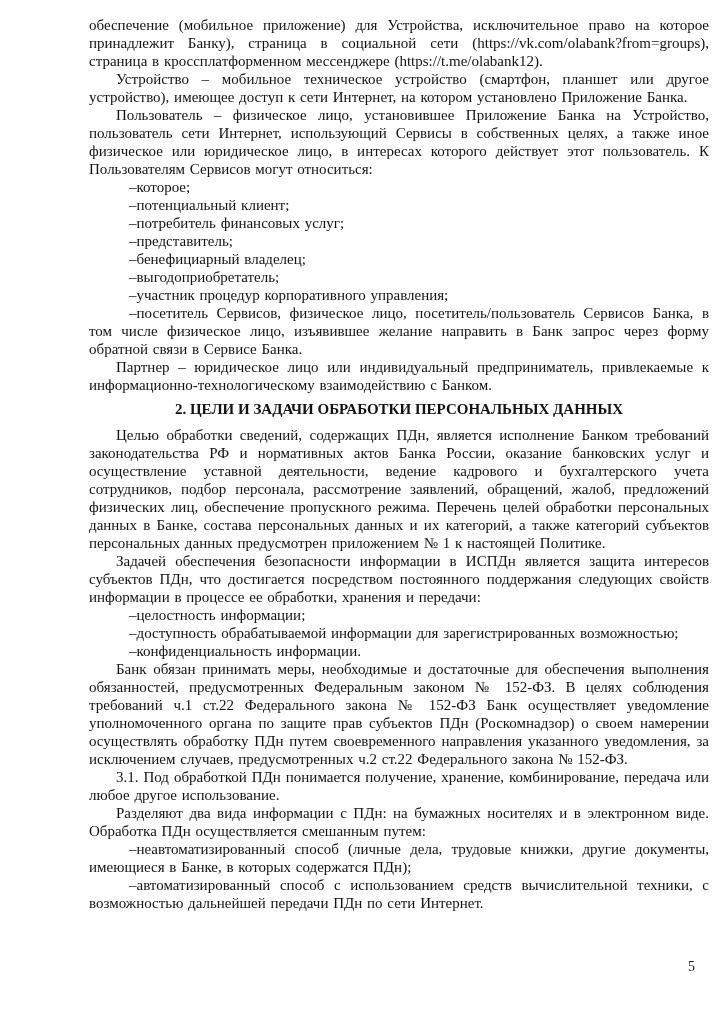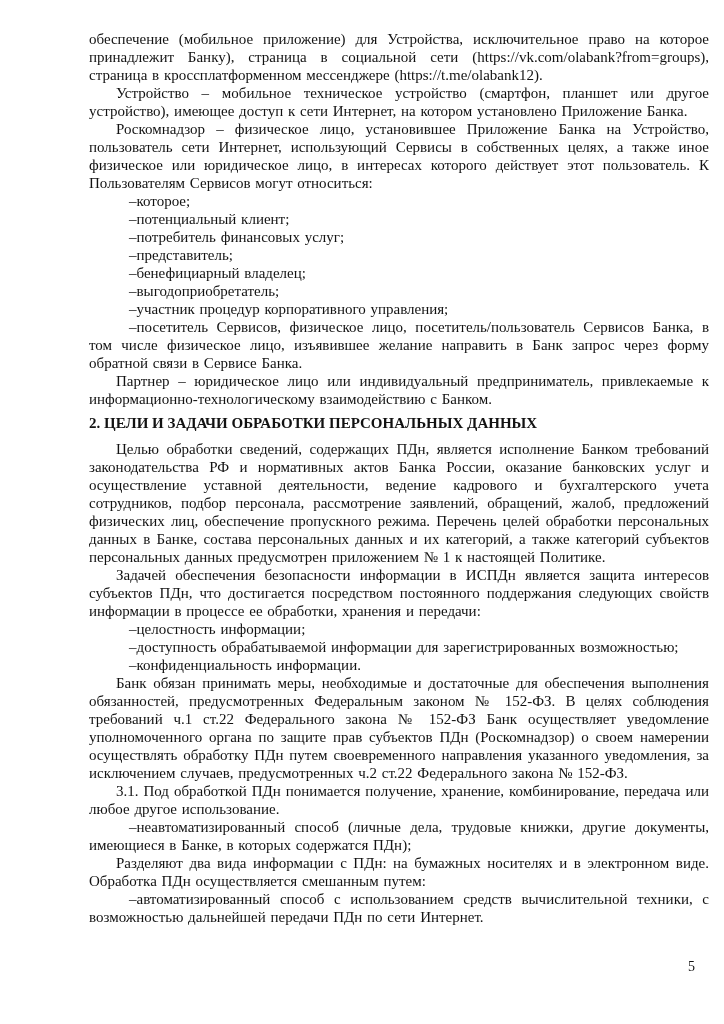--- a/index.html
+++ b/index.html
@@ -10,69 +10,70 @@
     background: #ffffff;
     overflow: hidden;
     font-family: "Liberation Serif", serif;
     font-size: 15px;
     line-height: 18px;
     color: #121212;
   }
   .content {
     position: absolute;
     left: 89px;
-    top: 30px;
+    top: 16px;
     width: 620px;
     text-align: justify;
   }
   .para {
     margin: 0;
     text-indent: 27px;
     word-spacing: 1px;
   }
   .para.noindent { text-indent: 0; }
   .para.li { text-indent: 40px; }
   .heading {
     font-size: 15px;
     font-weight: bold;
+    text-align: center;
     text-indent: 0;
     margin: 6px 0 7px 0;
     line-height: 19px;
   }
   .page-number {
     position: absolute;
     top: 958px;
     right: 29px;
     font-size: 14px;
   }
   strong { font-weight: normal; }
 </style>
 </head>
 <body>
 
 <div class="page">
   <div class="content">
       <p class="para noindent"><span>обеспечение (мобильное приложение) для Устройства, исключительное право на которое принадлежит Банку), страница в социальной сети (https://vk.com/olabank?from=groups), страница в кроссплатформенном мессенджере (https://t.me/olabank12).</span></p>
       <p class="para"><strong>Устройство</strong><span> – мобильное техническое устройство (смартфон, планшет или другое устройство), имеющее доступ к сети Интернет, на котором установлено Приложение Банка.</span></p>
-      <p class="para"><strong>Роскомнадзор</strong><span> – физическое лицо, установившее Приложение Банка на Устройство, пользователь сети Интернет, использующий Сервисы в собственных целях, а также иное физическое или юридическое лицо, в интересах которого действует этот пользователь. К Пользователям Сервисов могут относиться:</span></p>
+      <p class="para"><strong>Пользователь</strong><span> – физическое лицо, установившее Приложение Банка на Устройство, пользователь сети Интернет, использующий Сервисы в собственных целях, а также иное физическое или юридическое лицо, в интересах которого действует этот пользователь. К Пользователям Сервисов могут относиться:</span></p>
       <p class="para li"><span>–которое;</span></p>
       <p class="para li"><span>–потенциальный клиент;</span></p>
       <p class="para li"><span>–потребитель финансовых услуг;</span></p>
       <p class="para li"><span>–представитель;</span></p>
       <p class="para li"><span>–бенефициарный владелец;</span></p>
       <p class="para li"><span>–выгодоприобретатель;</span></p>
       <p class="para li"><span>–участник процедур корпоративного управления;</span></p>
       <p class="para li"><span>–посетитель Сервисов, физическое лицо, посетитель/пользователь Сервисов Банка, в том числе физическое лицо, изъявившее желание направить в Банк запрос через форму обратной связи в Сервисе Банка.</span></p>
       <p class="para"><strong>Партнер</strong><span> – юридическое лицо или индивидуальный предприниматель, привлекаемые к информационно-технологическому взаимодействию с Банком.</span></p>
       <h2 class="heading">2. ЦЕЛИ И ЗАДАЧИ ОБРАБОТКИ ПЕРСОНАЛЬНЫХ ДАННЫХ</h2>
       <p class="para"><span>Целью обработки сведений, содержащих ПДн, является исполнение Банком требований законодательства РФ и нормативных актов Банка России, оказание банковских услуг и осуществление уставной деятельности, ведение кадрового и бухгалтерского учета сотрудников, подбор персонала, рассмотрение заявлений, обращений, жалоб, предложений физических лиц, обеспечение пропускного режима. Перечень целей обработки персональных данных в Банке, состава персональных данных и их категорий, а также категорий субъектов персональных данных предусмотрен приложением № 1 к настоящей Политике.</span></p>
       <p class="para"><span>Задачей обеспечения безопасности информации в ИСПДн является защита интересов субъектов ПДн, что достигается посредством постоянного поддержания следующих свойств информации в процессе ее обработки, хранения и передачи:</span></p>
       <p class="para li"><span>–целостность информации;</span></p>
       <p class="para li"><span>–доступность обрабатываемой информации для зарегистрированных возможностью;</span></p>
       <p class="para li"><span>–конфиденциальность информации.</span></p>
       <p class="para"><span>Банк обязан принимать меры, необходимые и достаточные для обеспечения выполнения обязанностей, предусмотренных Федеральным законом № 152-ФЗ. В целях соблюдения требований ч.1 ст.22 Федерального закона № 152-ФЗ Банк осуществляет уведомление уполномоченного органа по защите прав субъектов ПДн (Роскомнадзор) о своем намерении осуществлять обработку ПДн путем своевременного направления указанного уведомления, за исключением случаев, предусмотренных ч.2 ст.22 Федерального закона № 152-ФЗ.</span></p>
       <p class="para"><span>3.1. Под обработкой ПДн понимается получение, хранение, комбинирование, передача или любое другое использование.</span></p>
+      <p class="para"><span>Разделяют два вида информации с ПДн: на бумажных носителях и в электронном виде. Обработка ПДн осуществляется смешанным путем:</span></p>
       <p class="para li"><span>–неавтоматизированный способ (личные дела, трудовые книжки, другие документы, имеющиеся в Банке, в которых содержатся ПДн);</span></p>
-      <p class="para"><span>Разделяют два вида информации с ПДн: на бумажных носителях и в электронном виде. Обработка ПДн осуществляется смешанным путем:</span></p>
       <p class="para li"><span>–автоматизированный способ с использованием средств вычислительной техники, с возможностью дальнейшей передачи ПДн по сети Интернет.</span></p>
     </div>
   <div class="page-number">5</div>
 </div>
 
 </body></html>

